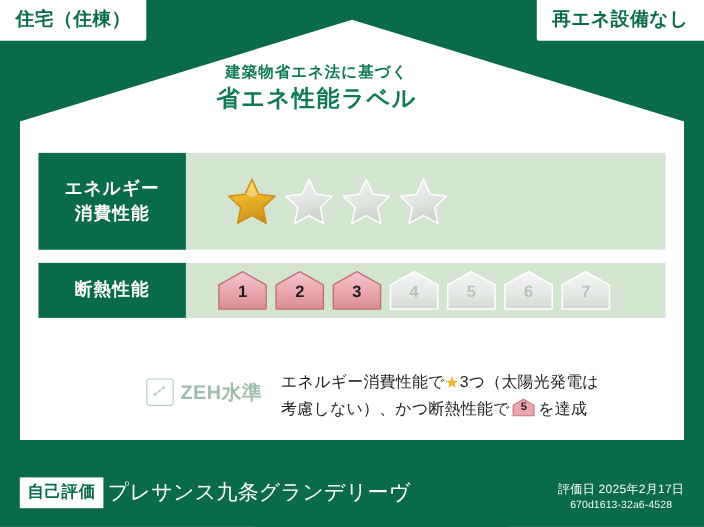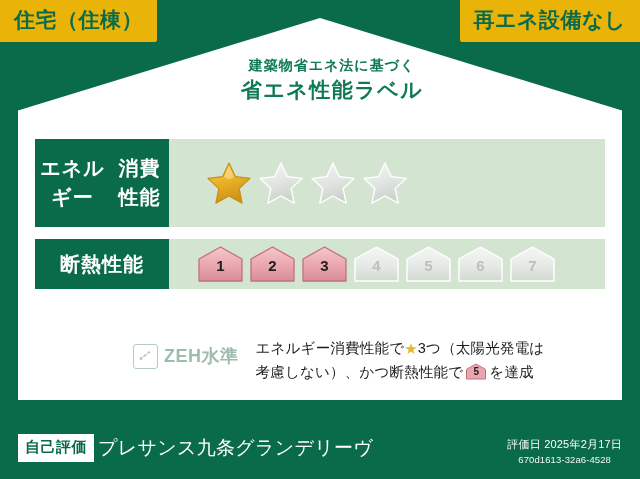--- a/index.html
+++ b/index.html
@@ -27,24 +27,24 @@
     width: 604px;
     height: 382px;
     background: #ffffff;
     clip-path: polygon(0% 24.2%, 50% 0%, 100% 24.2%, 100% 100%, 0% 100%);
     -webkit-clip-path: polygon(0% 24.2%, 50% 0%, 100% 24.2%, 100% 100%, 0% 100%);
   }
 
   
   .corner-tag {
     position: absolute;
-    background: #eab308;
+    background: #ffffff;
     color: #0a6b4a;
     font-weight: bold;
-    font-size: 21px;
+    font-size: 17px;
     letter-spacing: 0.5px;
     display: flex;
     align-items: center;
     justify-content: center;
     white-space: nowrap;
   }
   .corner-tag.left {
     left: 0;
     top: 0;
     padding: 6px 14px 8px 14px;
@@ -58,21 +58,20 @@
     justify-content: center;
   }
 
   
   .title-block {
     position: absolute;
     left: 0;
     top: 57px;
     width: 576px;
     text-align: center;
-    padding-left: 44px;
   }
   .title-sub {
     color: #0f7a53;
     font-size: 14px;
     font-weight: bold;
     letter-spacing: 1px;
     line-height: 1.2;
   }
   .title-main {
     color: #0f7a53;
@@ -94,24 +93,24 @@
   }
   #row-energy { top: 139px; height: 88px; }
   #row-insulation { top: 239px; height: 50px; }
 
   .row-label {
     width: 134px;
     flex: 0 0 134px;
     background: #0a6b4a;
     color: #ffffff;
     font-weight: bold;
-    font-size: 20px;
+    font-size: 16px;
     letter-spacing: 1px;
     display: flex;
-    flex-direction: row;
+    flex-direction: column;
     align-items: center;
     justify-content: center;
     line-height: 1.45;
     text-align: center;
   }
   .row-value {
     flex: 1 1 auto;
     display: flex;
     align-items: center;
     padding-left: 36px;
@@ -147,20 +146,21 @@
   
   .zeh-row {
     position: absolute;
     left: 133px;
     top: 337px;
     display: flex;
     align-items: flex-start;
   }
   .zeh-mark {
     display: flex;
+    align-items: center;
     gap: 6px;
     margin-top: 7px;
     flex: 0 0 auto;
   }
   .zeh-icon {
     width: 25px;
     height: 25px;
     border: 1.6px solid #b5cdbd;
     border-radius: 3px;
     position: relative;

